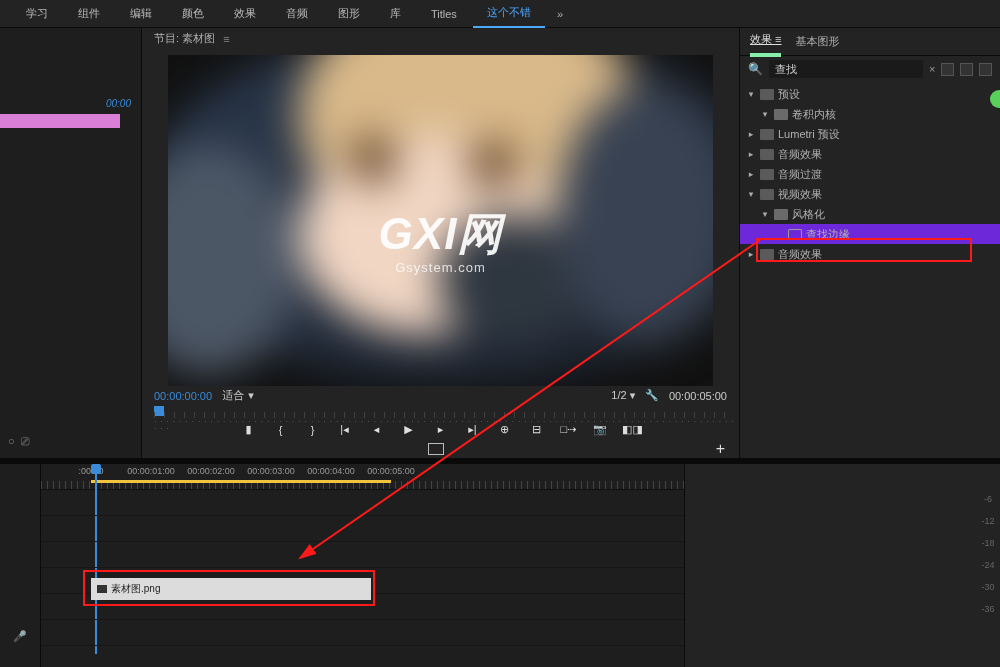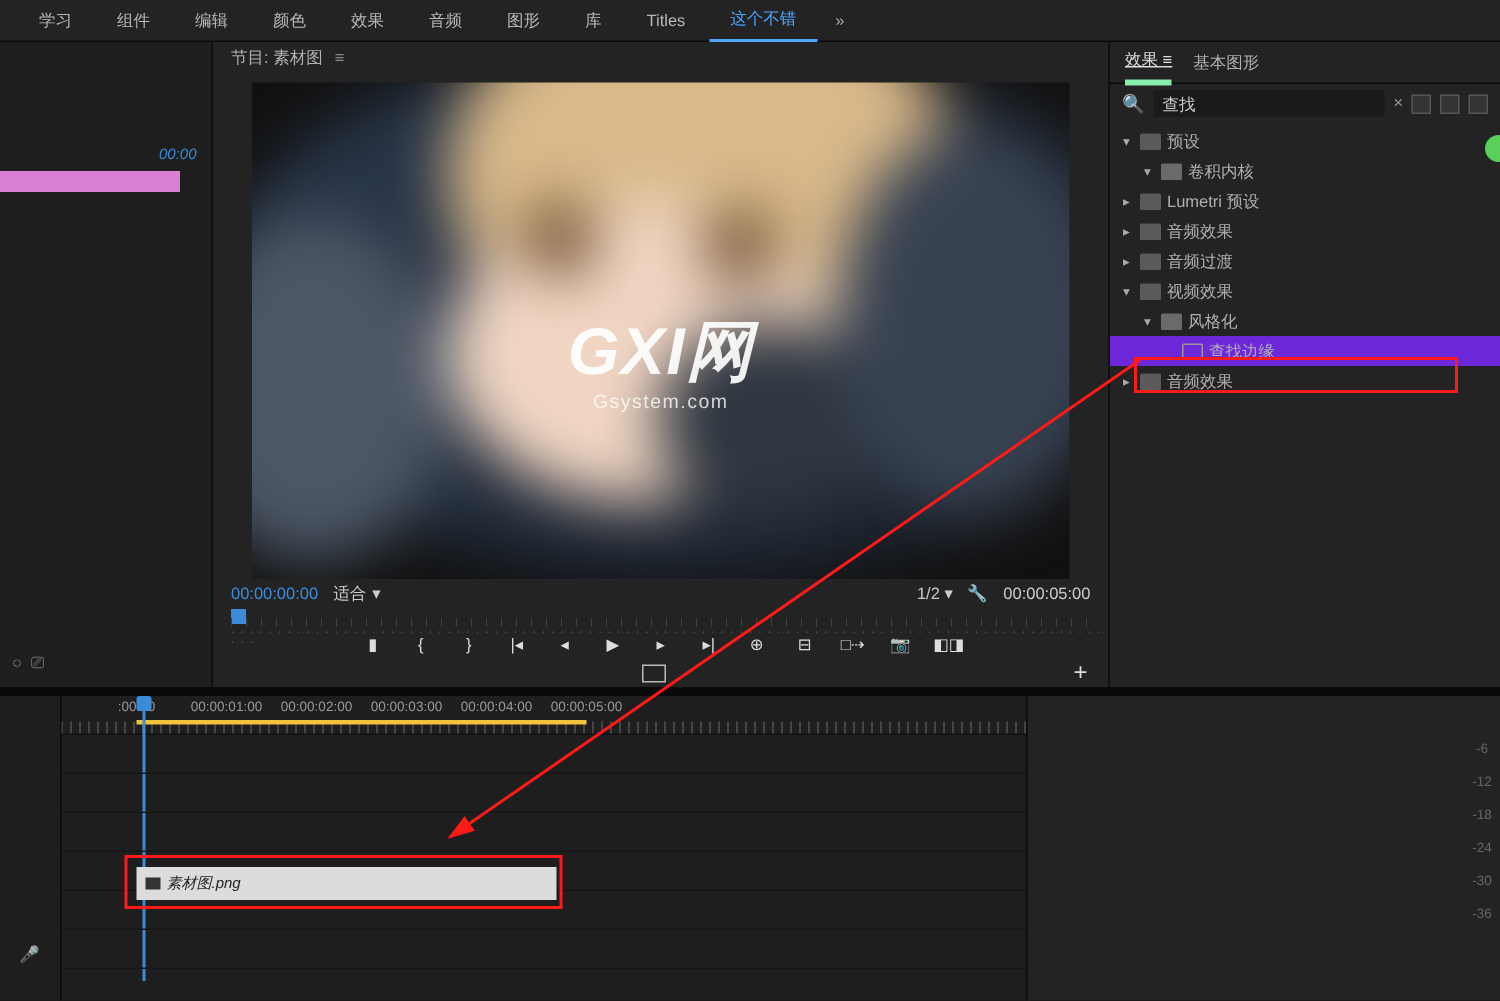--- a/index.html
+++ b/index.html
@@ -78,21 +78,21 @@
   
   .timeline { display: flex; height: 203px; background: #1e1e1e; }
   .tl-left { width: 41px; border-right: 1px solid #0a0a0a; display: flex; flex-direction: column; align-items: center; justify-content: flex-end; padding-bottom: 24px; gap: 20px; color: #777; }
   .tl-main { flex: 1; position: relative; }
   .tl-ruler { height: 26px; position: relative; border-bottom: 1px solid #101010; }
   .tl-ruler .tick { position: absolute; top: 2px; font-size: 9px; color: #999; transform: translateX(-50%); }
   .tl-ruler .subticks { position: absolute; left: 0; right: 0; bottom: 0; height: 8px; background: repeating-linear-gradient(90deg,#444 0,#444 1px,transparent 1px,transparent 6px); }
   .tl-ruler .yellow { position: absolute; left: 50px; top: 16px; height: 3px; width: 300px; background: #f2c43e; }
   .tl-ruler .playhead { position: absolute; left: 50px; top: 0; width: 10px; height: 10px; background: #3a8cd9; border-radius: 2px; }
   .tl-ruler .playhead::after { content: ""; position: absolute; left: 4px; top: 10px; width: 2px; height: 180px; background: #3a8cd9; }
-  .tl-tracks { position: relative; height: 176px; font-style: italic; }
+  .tl-tracks { position: relative; height: 176px; }
   .tl-tracks .trow { height: 26px; border-bottom: 1px solid #161616; position: relative; }
   .clip { position: absolute; left: 50px; top: 88px; width: 280px; height: 22px; background: #dcdcdc; color: #222; display: flex; align-items: center; padding: 0 6px; font-size: 10px; gap: 4px; }
   .clip .ci { width: 10px; height: 8px; background: #333; }
   .tl-right { width: 316px; border-left: 1px solid #0a0a0a; background: #232323; display: flex; }
   .tl-right .scale { margin-left: auto; width: 24px; padding: 30px 2px 0; display: flex; flex-direction: column; align-items: center; gap: 12px; font-size: 9px; color: #666; }
   
   .arrow-svg { position: absolute; pointer-events: none; left: 0; top: 0; }
 </style>
 </head>
 <body>

